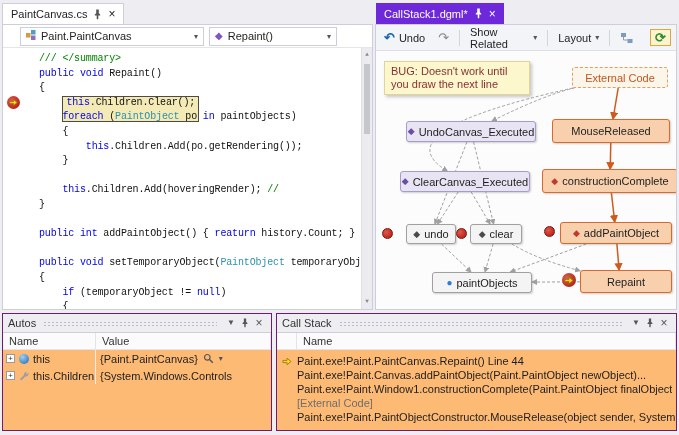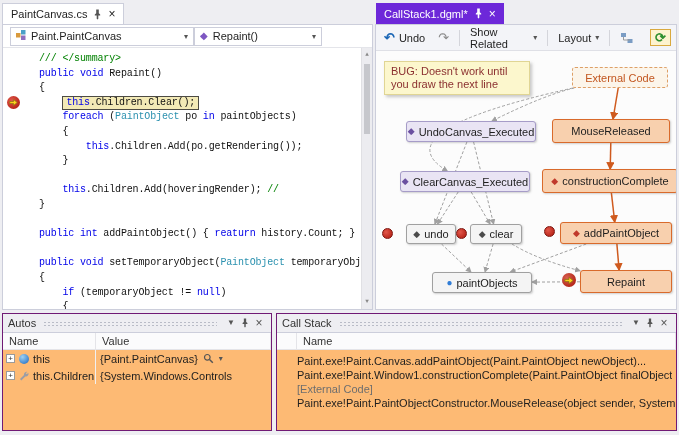--- a/index.html
+++ b/index.html
@@ -10,35 +10,35 @@
 .graph-pane{left:375px;top:3px;width:302px;height:307px}
 .tabstrip{height:21px;display:flex;align-items:flex-end}
 .doc-tab{display:inline-flex;align-items:center;gap:6px;height:21px;padding:0 8px;font-size:11px;cursor:default}
 .doc-tab.light{background:#fff;border:1px solid #cccedb;border-bottom:none;color:#1e1e1e}
 .doc-tab.light .pin-glyph{color:#555}
 .doc-tab.blue{background:#6d28d9;color:#fff;margin-left:1px}
 .doc-tab.blue .pin-glyph{color:#fff}
 .tab-close{font-size:12px;line-height:1}
 .pin-glyph svg{display:block}
 .editor-body{position:absolute;top:21px;left:0;right:0;bottom:0;background:#fff;border:1px solid #cccedb}
-.navbar{height:23px;border-bottom:1px solid #e4e5ea;display:flex;align-items:center;background:#fff;padding-left:7px;}
+.navbar{height:23px;border-bottom:1px solid #e4e5ea;display:flex;align-items:center;background:#fff;padding-left:17px;gap:5px}
 .combo{display:flex;align-items:center;gap:5px;height:19px;border:1px solid #cccedb;background:#fff;padding:0 5px;font-size:11px}
 .combo .dd{margin-left:auto;font-size:8px;color:#555}
 .combo.c1{width:184px}
 .combo.c2{width:128px}
 .mth-icon{color:#7e57c2;font-size:10px;line-height:1}
 .code-area{position:absolute;top:23px;left:0;right:0;bottom:0;background:#fff;overflow:hidden;font-family:Liberation Mono, monospace;font-size:10px;color:#000}
 .code-lines{position:absolute;top:4px;left:36px;right:12px;overflow:hidden}
 .code-line{height:14.6px;line-height:14.6px;position:relative;white-space:pre}
 .tok.k{color:#0000e8}
 .tok.t{color:#2b91af}
 .tok.c{color:#008000}
 .tok.p{color:#111}
 .code-line,.code-line .tok{letter-spacing:-0.15px}
-.cur-box{display:inline-block;background:#f3eab6;border:1px solid #4d4b44;padding:0 3px;line-height:12px;height:14px}
+.cur-box{display:inline-block;background:#f3eab6;border:1px solid #4d4b44;padding:0 3px;line-height:12px;height:26px}
 .bp{position:absolute;left:4px;top:48px;width:13px;height:13px;border-radius:50%;background:radial-gradient(circle at 35% 35%,#e0574a,#a81206);display:flex;align-items:center;justify-content:center;z-index:3}
 .vscroll{position:absolute;top:0;right:0;bottom:0;width:11px;background:#ececf0;border-left:1px solid #e0e0e4;font-size:6px;color:#888;text-align:center}
 .vthumb{position:absolute;left:2px;right:2px;top:16px;height:70px;background:#c6c7cc}
 .sarr{position:absolute;left:0;right:0;height:10px;line-height:10px}
 .sarr.up{top:2px}.sarr.down{bottom:2px}
 .gbody{position:absolute;top:21px;left:0;right:0;bottom:0;border:1px solid #cccedb;background:#fff}
 .gtoolbar{height:26px;display:flex;align-items:center;gap:7px;padding:0 5px;background:#f3f4f8;border-bottom:1px solid #dfe0e6;font-size:11px}
 .tbtn{display:inline-flex;align-items:center;gap:4px;cursor:default;padding:2px 3px}
 .undo-ic{color:#1b66b5;font-size:13px;line-height:1;font-weight:bold}
 .redo-ic{color:#8a8a8a;font-size:13px;line-height:1}
@@ -345,20 +345,28 @@
             <path fill="#555" d="M3.2 0.5h2.6v3.8l1.4 1.2v1H5.3v3.3L4.5 10.6 3.7 9.8V6.5H1.8v-1l1.4-1.2z"></path>
           </svg></span>
       <span class="phicon x">×</span>
     </div>
     <div class="cols">
       <span class="col gut"></span>
       <span class="col name2">Name</span>
     </div>
     <div class="csrows">
         <div class="csrow">
+          <span class="csgut">
+            <svg width="10" height="9" viewBox="0 0 12 11">
+              <path d="M1 4.2h5V1.5L11 5.5 6 9.5V6.8H1z" fill="#ffd21e" stroke="#8f7a10"></path>
+            </svg>
+          </span>
+          <span class="cstext">Paint.exe!Paint.PaintCanvas.Repaint() Line 44</span>
+        </div>
+        <div class="csrow">
           <span class="csgut"></span>
           <span class="cstext">Paint.exe!Paint.Canvas.addPaintObject(Paint.PaintObject newObject)...</span>
         </div>
         <div class="csrow">
           <span class="csgut"></span>
           <span class="cstext">Paint.exe!Paint.Window1.constructionComplete(Paint.PaintObject finalObject</span>
         </div>
         <div class="csrow">
           <span class="csgut"></span>
           <span class="cstext ext">[External Code]</span>

